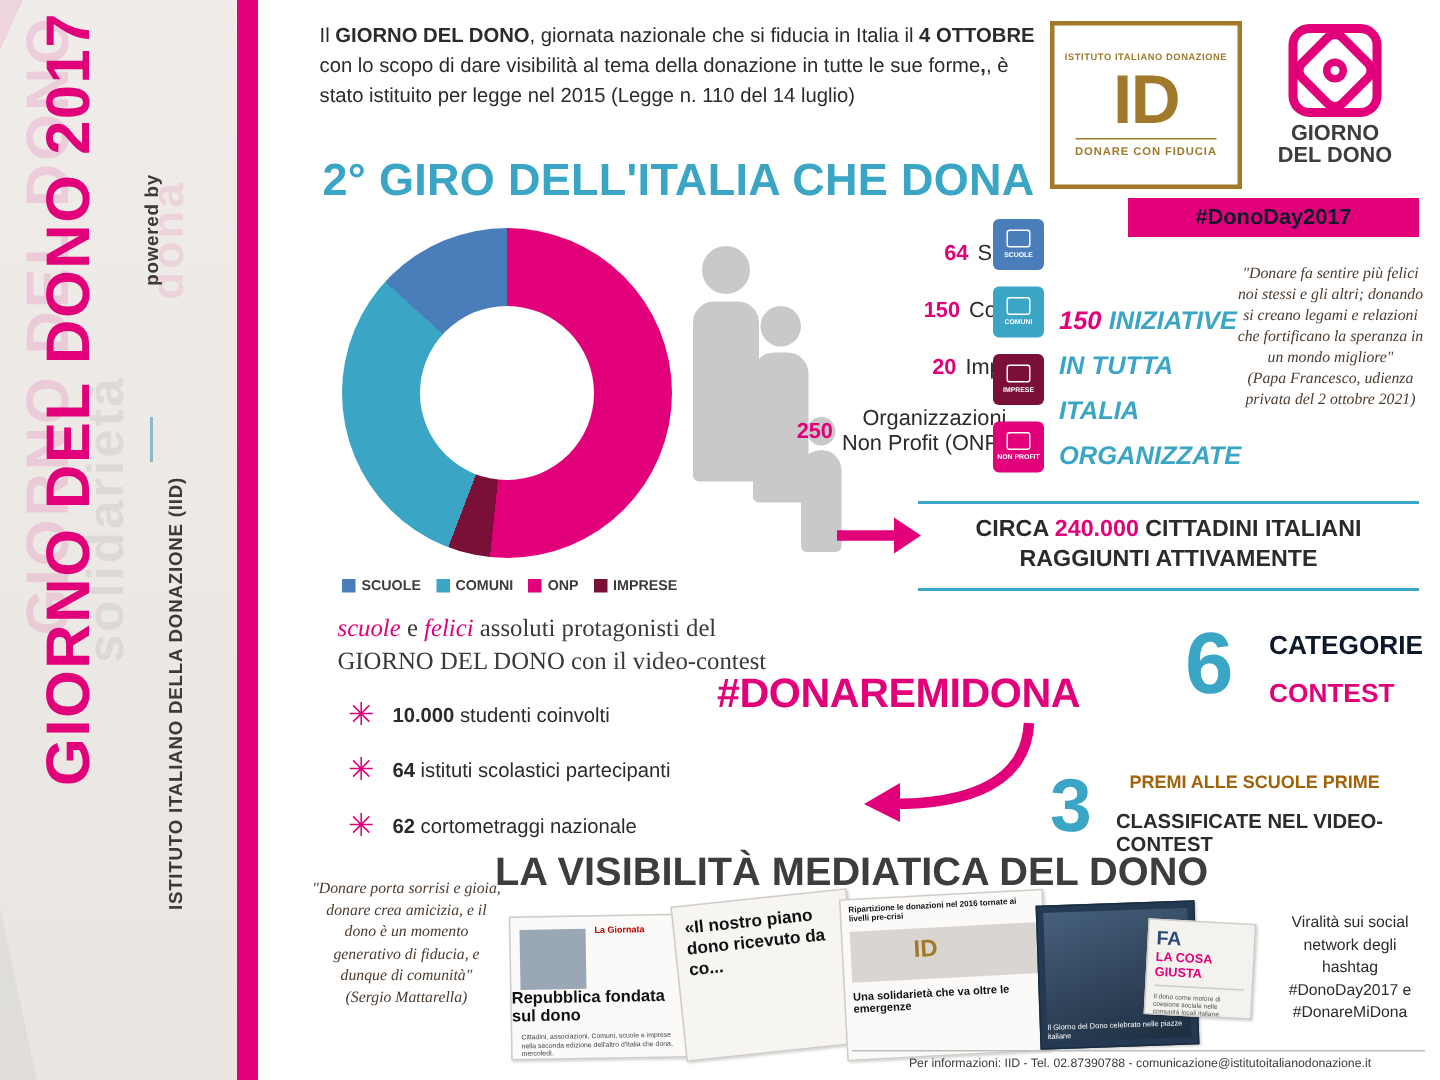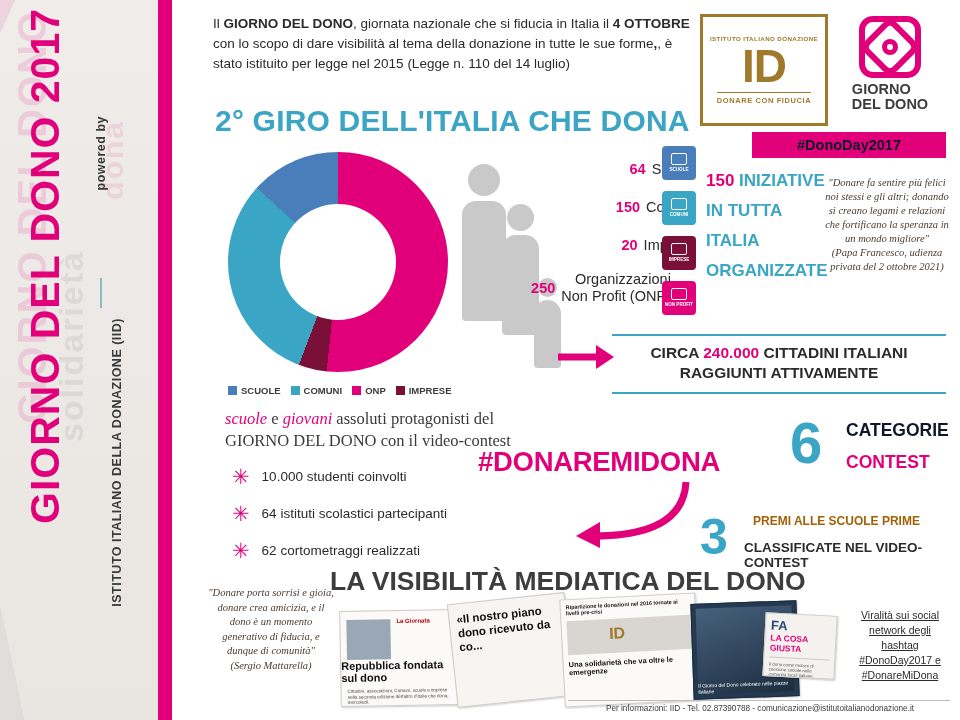--- a/index.html
+++ b/index.html
@@ -93,21 +93,21 @@
     position: absolute; width: 62px; height: 62px;
     border: 6px solid #e2007a; border-radius: 14px;
   }
   .gdd-flower .p2 { transform: rotate(45deg); width: 44px; height: 44px; left: 9px; top: 9px; border-radius: 10px; }
   .gdd-flower .core {
     position: absolute; left: 23px; top: 23px; width: 16px; height: 16px;
     border: 5px solid #e2007a; border-radius: 50%;
   }
   .logo-gdd .gdd-text {
     font-size: 14.5px; font-weight: bold; color: #3d3d3d; line-height: 15px;
-    margin-top: 4px;
+    text-align: center; margin-top: 4px;
   }
   .hashtag-bar {
     position: absolute; left: 752px; top: 132px; width: 194px; height: 26px;
     background: #e2007a; color: #0f172a; font-size: 14.5px; font-weight: bold;
     display: flex; align-items: center; justify-content: center;
   }
 
   
   .giro-title {
     position: absolute; left: 215px; top: 104px; width: 500px;
@@ -159,22 +159,22 @@
     width: 34px; height: 34px; margin-bottom: 11px; border-radius: 4px;
     display: flex; flex-direction: column; align-items: center; justify-content: center;
     color: #fff; font-size: 4.6px; font-weight: bold; text-align: center; line-height: 5.6px;
   }
   .badge .bi {
     width: 16px; height: 12px; border: 1.6px solid #fff; border-radius: 2px; margin-bottom: 2px;
   }
 
   
   .iniziative {
-    position: absolute; left: 706px; top: 166px; width: 120px;
-    font-size: 17px; font-weight: bold; color: #3aa5c4; line-height: 30px;
+    position: absolute; left: 706px; top: 199px; width: 120px;
+    font-size: 17px; font-weight: bold; color: #3aa5c4; line-height: 30px; font-style: italic;
   }
   .iniziative .n { color: #e2007a; }
 
   
   .papa-quote {
     position: absolute; left: 824px; top: 176px; width: 126px;
     font-family: "Liberation Serif", serif; font-style: italic;
     font-size: 10.5px; line-height: 14px; color: #4a3b2f; text-align: center;
   }
 
@@ -195,21 +195,21 @@
     position: absolute; left: 225px; top: 408px; width: 330px;
     font-family: "Liberation Serif", serif; font-size: 16.5px; color: #3a3a3a; line-height: 22px;
   }
   .scuole-line .pk { color: #e2007a; font-style: italic; }
   .bullets { position: absolute; left: 232px; top: 458px; width: 270px; }
   .bullet {
     display: flex; align-items: center; gap: 12px; height: 37px;
     font-size: 13.5px; color: #2b2b2b;
   }
   .bullet .ast { color: #e2007a; font-size: 21px; line-height: 21px; }
-  .bullet .num { font-weight: normal; }
+  .bullet .num { font-weight: bold; }
 
   
   .donaremidona {
     position: absolute; left: 478px; top: 446px; width: 300px;
     font-size: 27.5px; font-weight: bold; color: #e2007a; letter-spacing: -.3px;
   }
   .curve-arrow { position: absolute; left: 566px; top: 474px; width: 130px; height: 80px; }
 
   
   .cat-block { position: absolute; left: 790px; top: 414px; width: 160px; }
@@ -265,21 +265,21 @@
   .c4 .cap { position: absolute; left: 4px; bottom: 4px; width: 96px; font-size: 5px; color: #fff; }
   .c5 { left: 424px; top: 18px; width: 72px; height: 64px; transform: rotate(3deg); background:#f4f2ef; }
   .c5 .fa { font-size: 13px; font-weight: bold; color: #2b4a7a; padding: 4px 0 0 5px; }
   .c5 .fa2 { font-size: 8.5px; font-weight: bold; color: #e2007a; padding: 0 0 0 5px; line-height: 10px; }
   .c5 .ln { height: 1px; background: #ccc; margin: 4px 5px; }
   .c5 .tx { font-size: 4.4px; color: #555; padding: 0 5px; line-height: 5.2px; }
 
   
   .viralita {
     position: absolute; left: 848px; top: 608px; width: 104px;
-    font-size: 10.5px; color: #2b2b2b; line-height: 15px; text-align: center; text-decoration: underline;
+    font-size: 10.5px; color: #2b2b2b; line-height: 15px; text-align: center;
   }
 
   
   .footer-rule {
     position: absolute; left: 568px; top: 700px; width: 382px; height: 1px; background: #bdbdbd;
   }
   .footer {
     position: absolute; left: 568px; top: 704px; width: 384px;
     font-size: 8.2px; color: #3b3b3b; text-align: center;
   }
@@ -427,36 +427,36 @@
   </svg>
 
   <div class="circa-box">
     <div>
       <span>CIRCA </span><span class="n">240.000</span><span> CITTADINI ITALIANI</span>
     </div>
     <div>RAGGIUNTI ATTIVAMENTE</div>
   </div>
 
   <div class="scuole-line">
-    <span class="pk">scuole</span><span> e </span><span class="pk">giovani</span><span> assoluti protagonisti del</span>
+    <span class="pk">scuole</span><span> e </span><span class="pk">felici</span><span> assoluti protagonisti del</span>
     <div>GIORNO DEL DONO con il video-contest</div>
   </div>
 
   <div class="bullets">
     <div class="bullet">
       <span class="ast">✳</span>
       <span><span class="num">10.000</span><span> studenti coinvolti</span></span>
     </div>
     <div class="bullet">
       <span class="ast">✳</span>
       <span><span class="num">64</span><span> istituti scolastici partecipanti</span></span>
     </div>
     <div class="bullet">
       <span class="ast">✳</span>
-      <span><span class="num">62</span><span> cortometraggi realizzati</span></span>
+      <span><span class="num">62</span><span> cortometraggi nazionale</span></span>
     </div>
   </div>
 
   <div class="donaremidona">#DONAREMIDONA</div>
   <svg class="curve-arrow" viewBox="0 0 130 80">
     <path d="M120 8 C118 48 80 62 28 62" stroke="#e2007a" stroke-width="7" fill="none"></path>
     <path d="M34 48 L10 62 L34 74 Z" fill="#e2007a"></path>
   </svg>
 
   <div class="cat-block">

